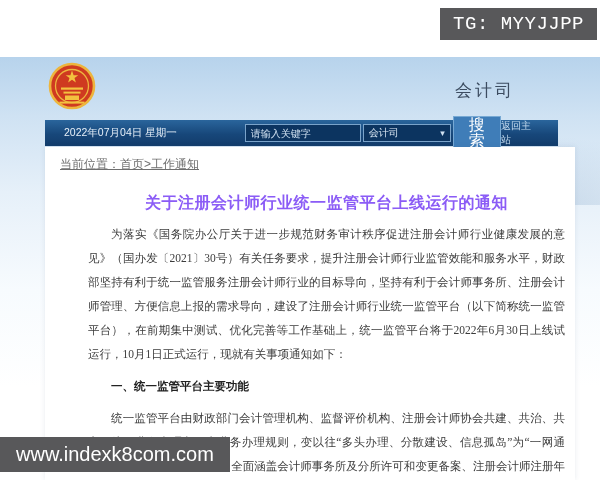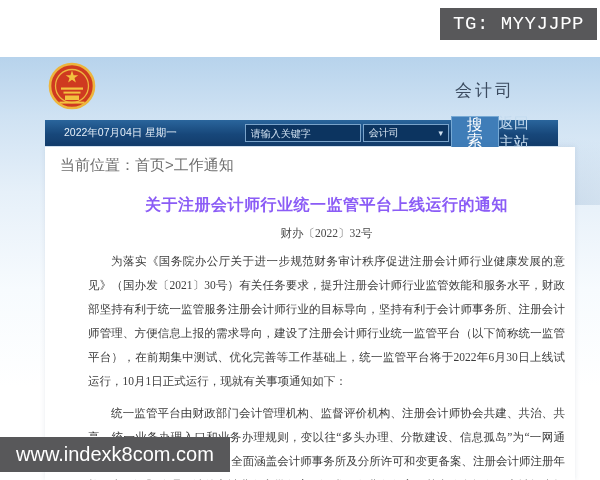--- a/index.html
+++ b/index.html
@@ -38,26 +38,26 @@
   .search-group{display:flex;align-items:center;gap:2px;margin-left:68px;}
   .nav-input{width:104px;height:16px;background:#0c3460;border:1px solid #7aa3ca;
              color:#cfe0f0;font-size:10px;padding:0 5px;outline:none;}
   .nav-input::placeholder{color:#cfe0f0;}
   .nav-select{width:86px;height:16px;background:#0c3460;border:1px solid #7aa3ca;
               color:#dbe8f4;font-size:10px;display:flex;align-items:center;
               justify-content:space-between;padding:0 5px;cursor:pointer;}
   .nav-select .caret{font-size:9px;color:#cfe0f0;}
   .nav-btn{height:34px;background:#3f7db8;border:1px solid #77a9d4;color:#fff;
            font-size:16px;padding:0 9px;cursor:pointer;line-height:16px;}
-  .nav-home{margin-left:auto;font-size:15px;color:#c3daee;text-decoration:none;cursor:pointer;}
+  .nav-home{margin-left:auto;font-size:10px;color:#c3daee;text-decoration:none;cursor:pointer;}
 
   
   .content{position:absolute;top:147px;left:45px;width:530px;bottom:0;background:#ffffff;
            box-shadow:0 0 5px rgba(60,90,120,.12);box-sizing:border-box;}
-  .breadcrumb{padding:9px 15px 4px;font-size:15px;color:#6f6f6f;}
+  .breadcrumb{padding:9px 15px 4px;font-size:12px;color:#6f6f6f;text-decoration:underline;}
   .breadcrumb a{color:#6f6f6f;text-decoration:none;cursor:pointer;}
 
   .article{padding:0 10px 0 43px;font-family:"Liberation Serif","DejaVu Serif",serif;color:#3b3b3b;}
   .art-title{margin:16px 0 0;text-align:center;font-size:16px;font-weight:bold;color:#8b5cf6;
              font-family:"Liberation Serif","DejaVu Serif",serif;letter-spacing:.5px;}
   .docnum{text-align:center;font-size:11.5px;color:#4a4a4a;margin-top:10px;}
   .salutation{font-size:11.5px;line-height:20px;text-align:justify;margin:13px 0 0;}
   .para{font-size:11.5px;line-height:24px;text-align:justify;text-indent:2em;margin:8px 0 0;}
   .para.heading{font-weight:bold;color:#222;}
 </style>
@@ -101,21 +101,21 @@
     <a class="nav-home">返回主站</a>
   </div>
 
   <div class="content">
     <div class="breadcrumb">
       <span>当前位置：</span><a>首页</a><span>&gt;</span><a>工作通知</a>
     </div>
 
     <div class="article">
       <h1 class="art-title">关于注册会计师行业统一监管平台上线运行的通知</h1>
-      <div class="docnum">财办〔2022〕32号</div>
       <p class="para">为落实《国务院办公厅关于进一步规范财务审计秩序促进注册会计师行业健康发展的意见》（国办发〔2021〕30号）有关任务要求，提升注册会计师行业监管效能和服务水平，财政部坚持有利于统一监管服务注册会计师行业的目标导向，坚持有利于会计师事务所、注册会计师管理、方便信息上报的需求导向，建设了注册会计师行业统一监管平台（以下简称统一监管平台），在前期集中测试、优化完善等工作基础上，统一监管平台将于2022年6月30日上线试运行，10月1日正式运行，现就有关事项通知如下：</p>
+      <p class="para heading">一、统一监管平台主要功能</p>
       <p class="para">统一监管平台由财政部门会计管理机构、监督评价机构、注册会计师协会共建、共治、共享，统一业务办理入口和业务办理规则，变以往“多头办理、分散建设、信息孤岛”为“一网通办、统一部署、互联互通”，全面涵盖会计师事务所及分所许可和变更备案、注册会计师注册年检、电子证照管理、涉外审计业务审批备案、证券服务业务备案、基本信息报备、审计报告报备验证、行政检查与处理处罚、自律检查与惩戒、信息查询等注册会计师行业监管与服务事项，后续还将结合业务需要持续丰富完善其他功</p>
     </div>
   </div>
 
   <div class="url-badge">www.indexk8com.com</div>
 
 </div>
 
 </body></html>

